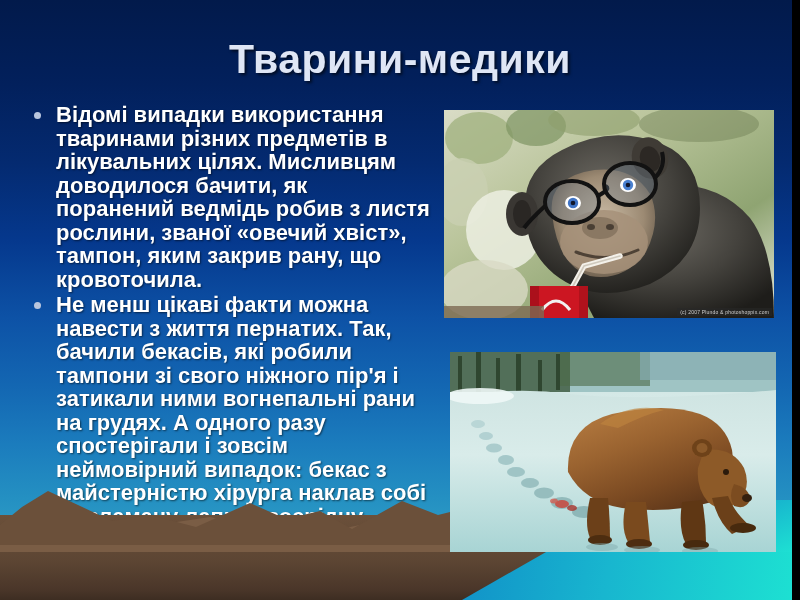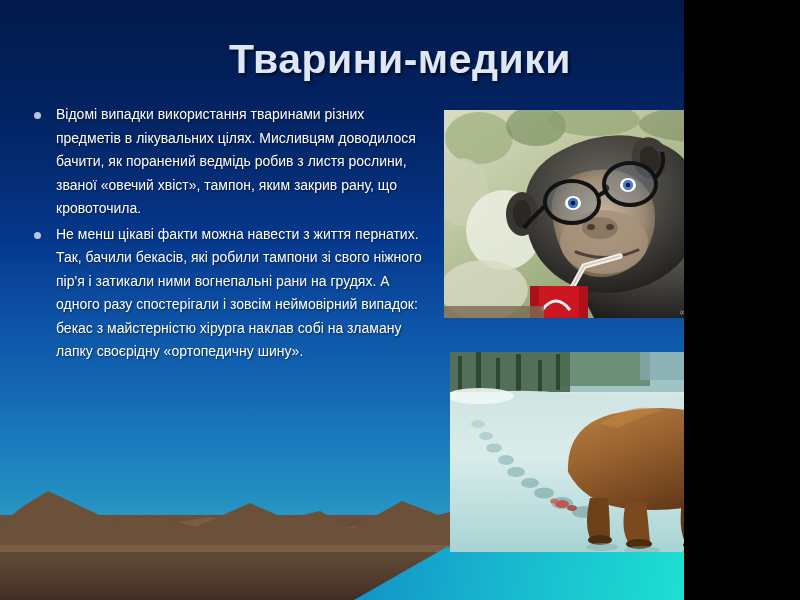--- a/index.html
+++ b/index.html
@@ -6,21 +6,21 @@
     margin: 0;
     padding: 0;
     background: #000;
   }
   body {
     font-family: "Liberation Sans", sans-serif;
   }
 
   #slide {
     position: relative;
-    width: 684px;
+    width: 792px;
     height: 600px;
     overflow: hidden;
     background: linear-gradient(to bottom,
         #021a4b 0%,
         #02205c 14%,
         #042a70 27%,
         #05388d 40%,
         #0d52a6 53%,
         #1366b2 64%,
         #1b7cbd 74%,
@@ -111,25 +111,26 @@
   }
   .bullet-dot i {
     display: block;
     width: 7px;
     height: 7px;
     border-radius: 50%;
     background: #b9c6de;
   }
   .bullet-text {
     flex: 1 1 auto;
-    font-size: 14px;
+    font-size: 22px;
     line-height: 23.5px;
     color: #ffffff;
     text-shadow: 1px 1px 2px rgba(0,0,0,0.55);
     padding-left: 8px;
+    font-weight: bold;
   }
 
   
   .photo {
     position: absolute;
     overflow: hidden;
     background: #2b2b2b;
   }
   #photo-chimp {
     left: 444px;

